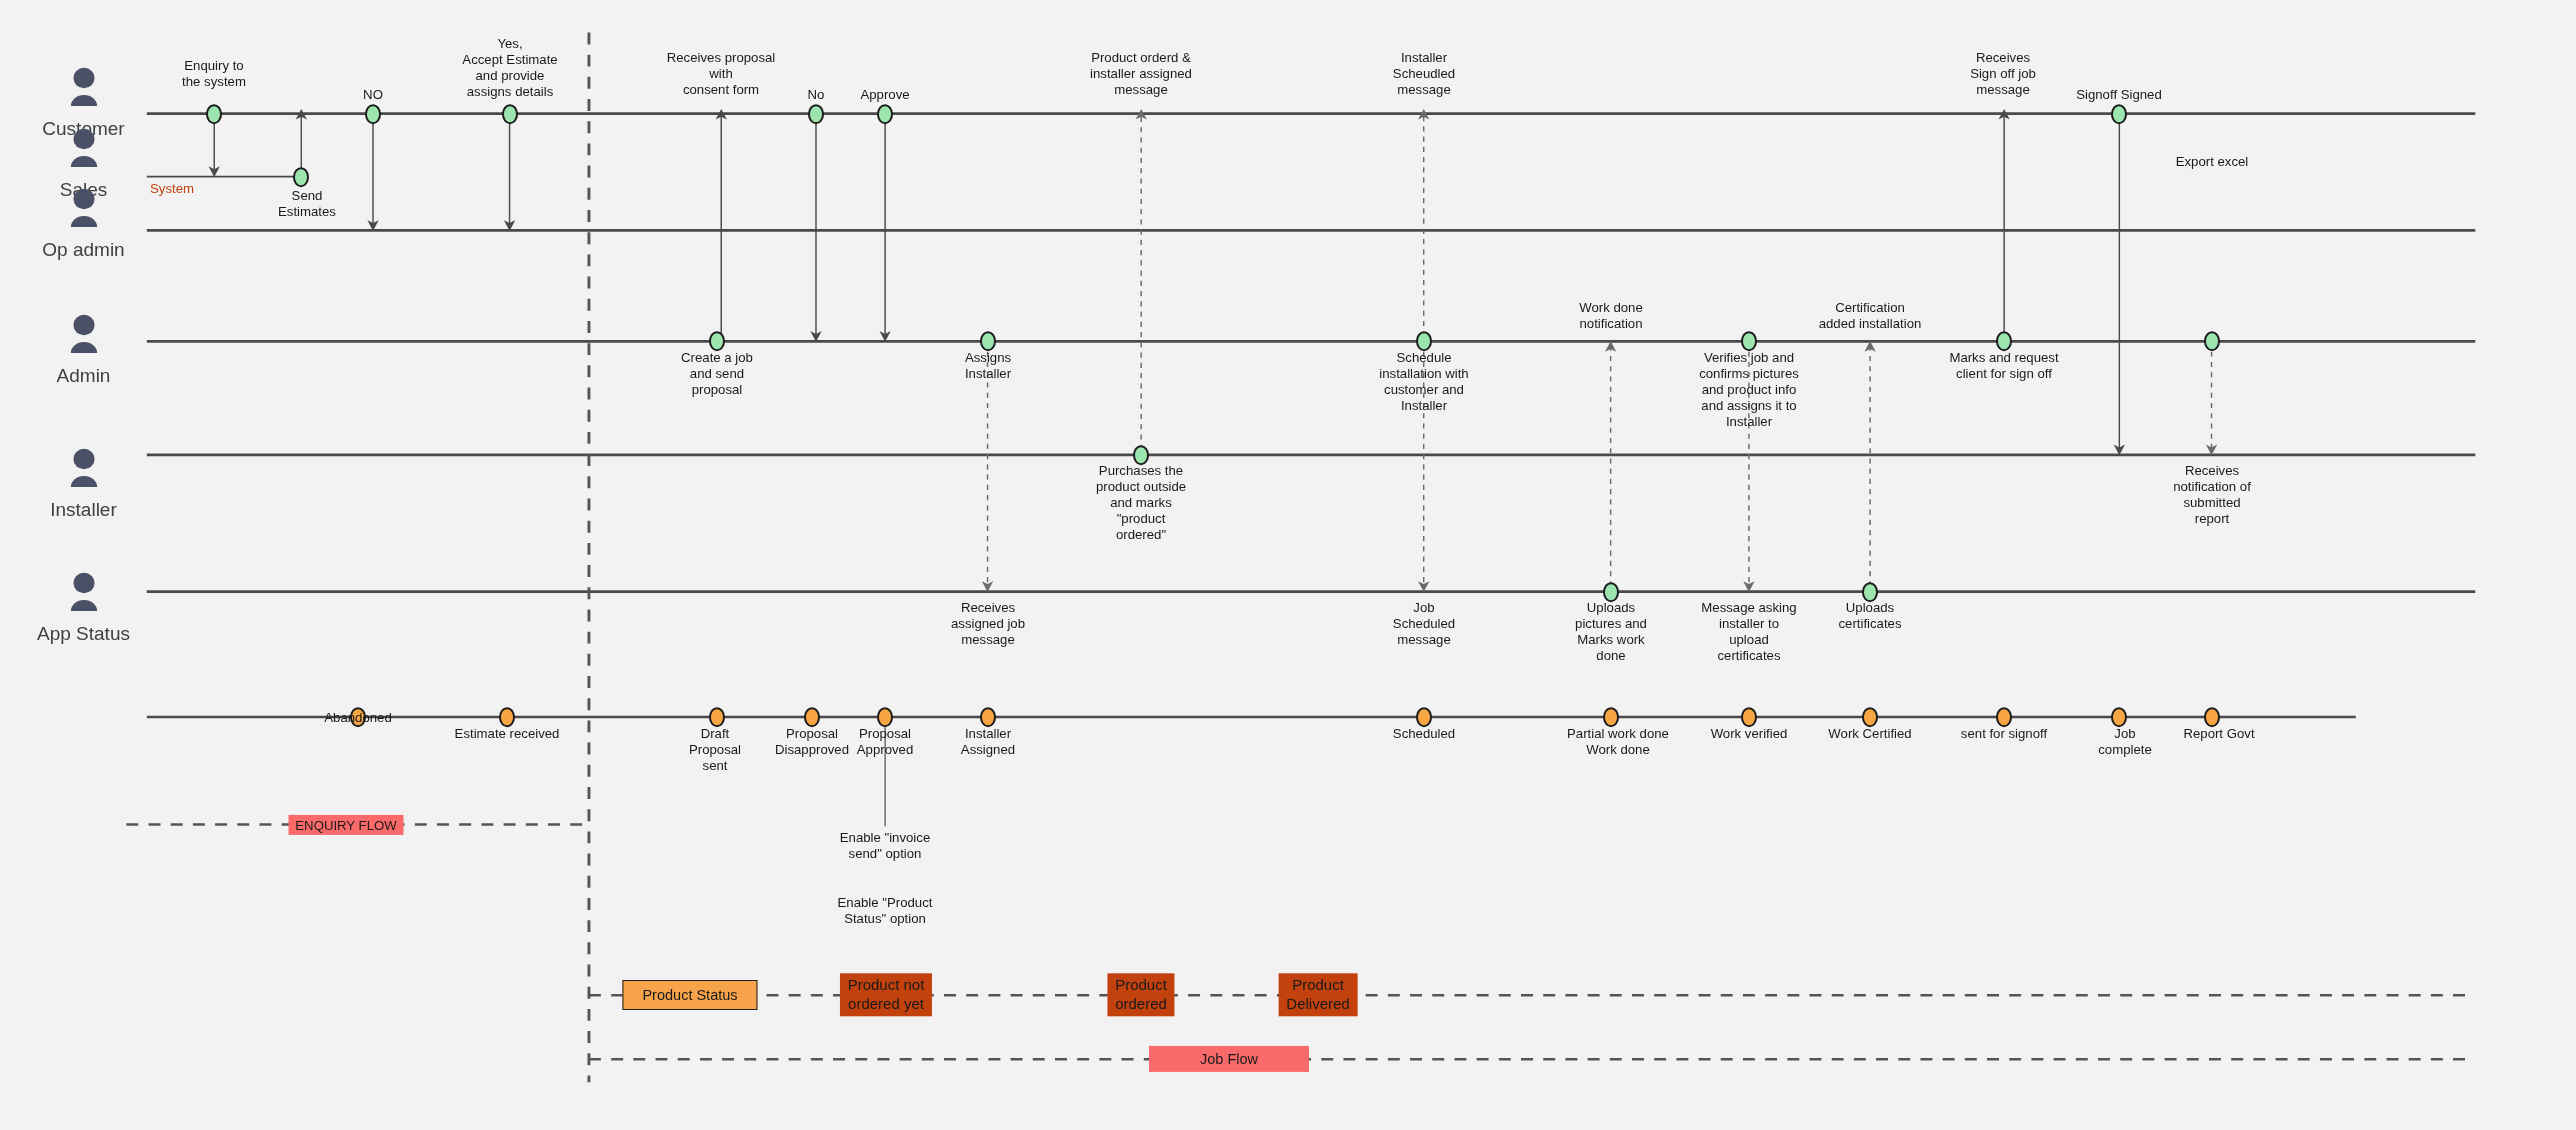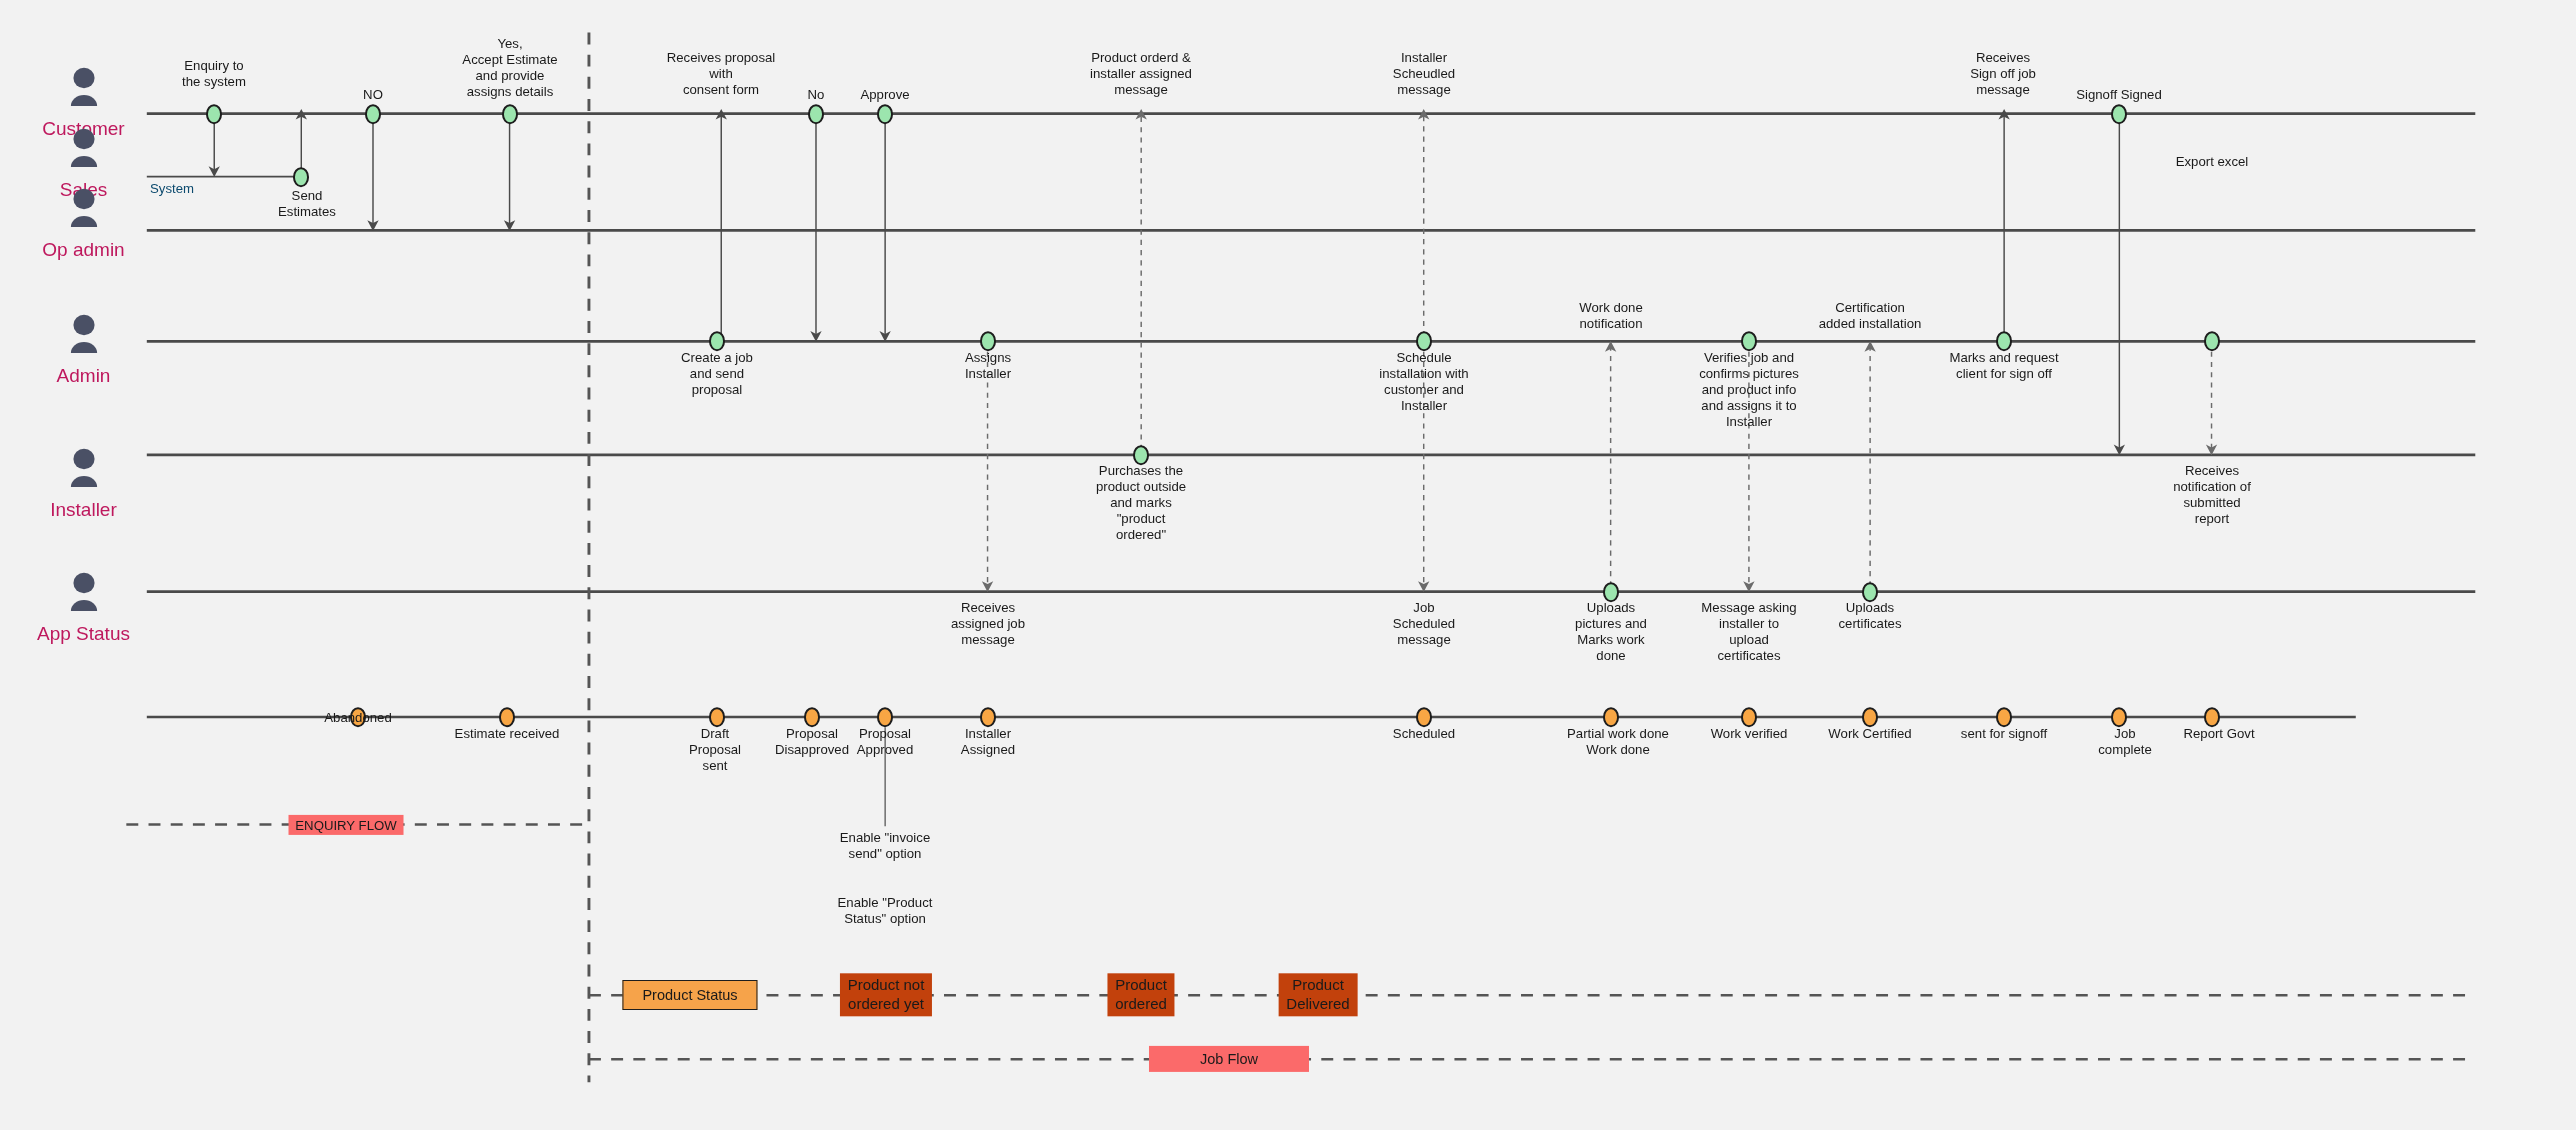--- a/index.html
+++ b/index.html
@@ -1,32 +1,32 @@
 <!DOCTYPE html>
 <html style="font-size:13.7px"><head>
 <meta charset="utf-8">
 <title>Swimlane Journey Diagram</title>
 <style>
   html,body{margin:0;padding:0;background:#f2f2f2;}
   body{font-family:"Liberation Sans","DejaVu Sans",sans-serif;}
   #stage{position:relative;width:2576px;height:1131px;background:#f2f2f2;overflow:hidden;}
   svg#wires{position:absolute;left:0;top:0;width:2576px;height:1131px;pointer-events:none;}
 
-  .lane-label{position:absolute;text-align:center;width:119px;color:#be185d;font-size:19px;}
+  .lane-label{position:absolute;text-align:center;width:119px;color:#404040;font-size:19px;}
   .lane-label .cap{display:block;margin-bottom:5.1px;}
   .avatar{display:block;margin:0 auto 6.8px auto;}
 
   .node{position:absolute;width:16px;height:19.6px;border-radius:50%;
         border:2.1px solid #1d1d1d;transform:translate(-50%,-50%);box-sizing:border-box;}
   .node.green{background:#9ce5ae;}
   .node.orange{background:#f8a644;}
 
   .cap-text{position:absolute;transform:translateX(-50%);text-align:center;
             font-size:13.2px;line-height:1.22;color:#1a1a1a;white-space:pre-line;}
-  .cap-left{position:absolute;font-size:13.2px;color:#0c4a6e;line-height:1.22;}
+  .cap-left{position:absolute;font-size:13.2px;color:#c2410c;line-height:1.22;}
 
   .flowtag{position:absolute;transform:translate(-50%,-50%);
            font-size:13.2px;color:#1a1a1a;padding:2.6px 6.8px;white-space:nowrap;}
   .flowtag.red{background:#fb6a6a;}
   .flowtag.redbig{background:#fb6a6a;font-size:14.5px;padding:5.1px 51px;}
   .flowtag.orangebox{background:#f6a34a;border:1.4px solid #1d1d1d;font-size:14.5px;padding:6px 19px;}
   .flowtag.white{background:#c2410c;font-size:15px;line-height:1.22;padding:3.4px 7.7px;white-space:pre-line;text-align:center;}
 </style>
 </head>
 <body>

